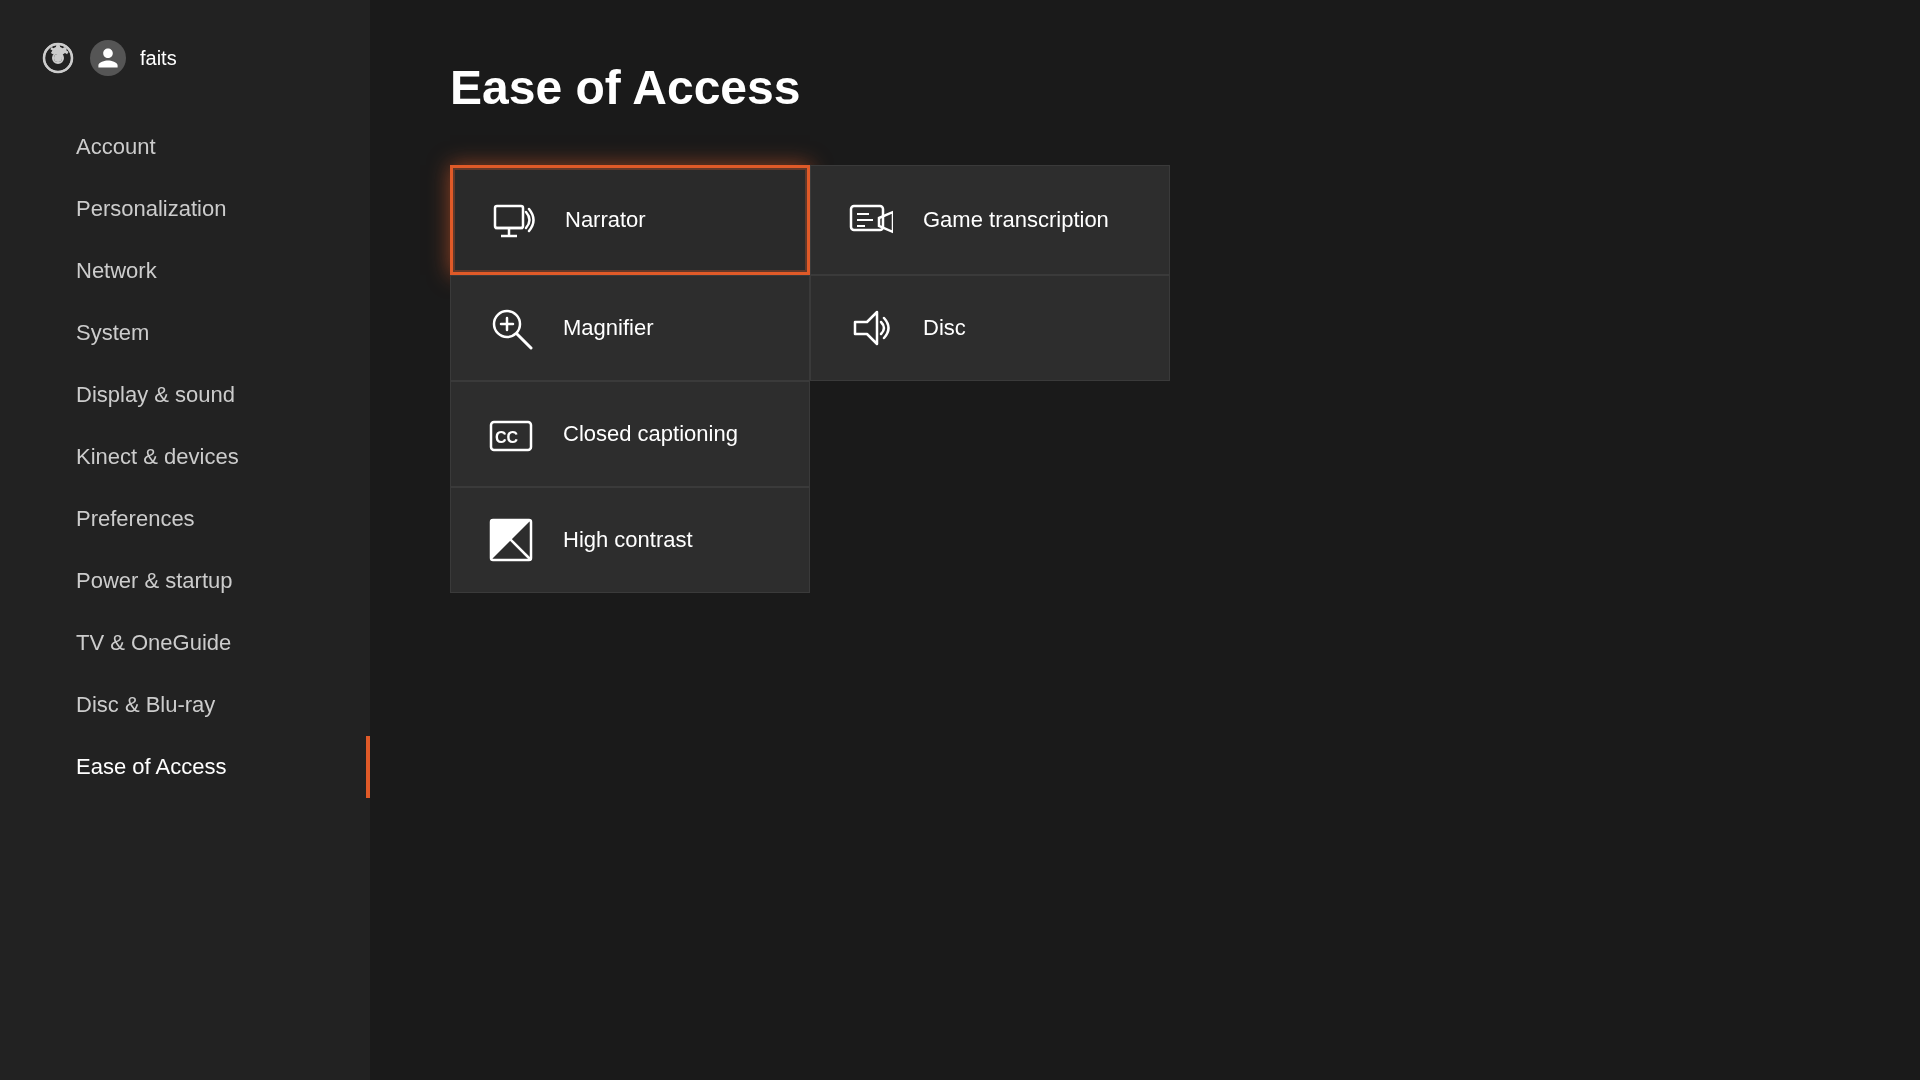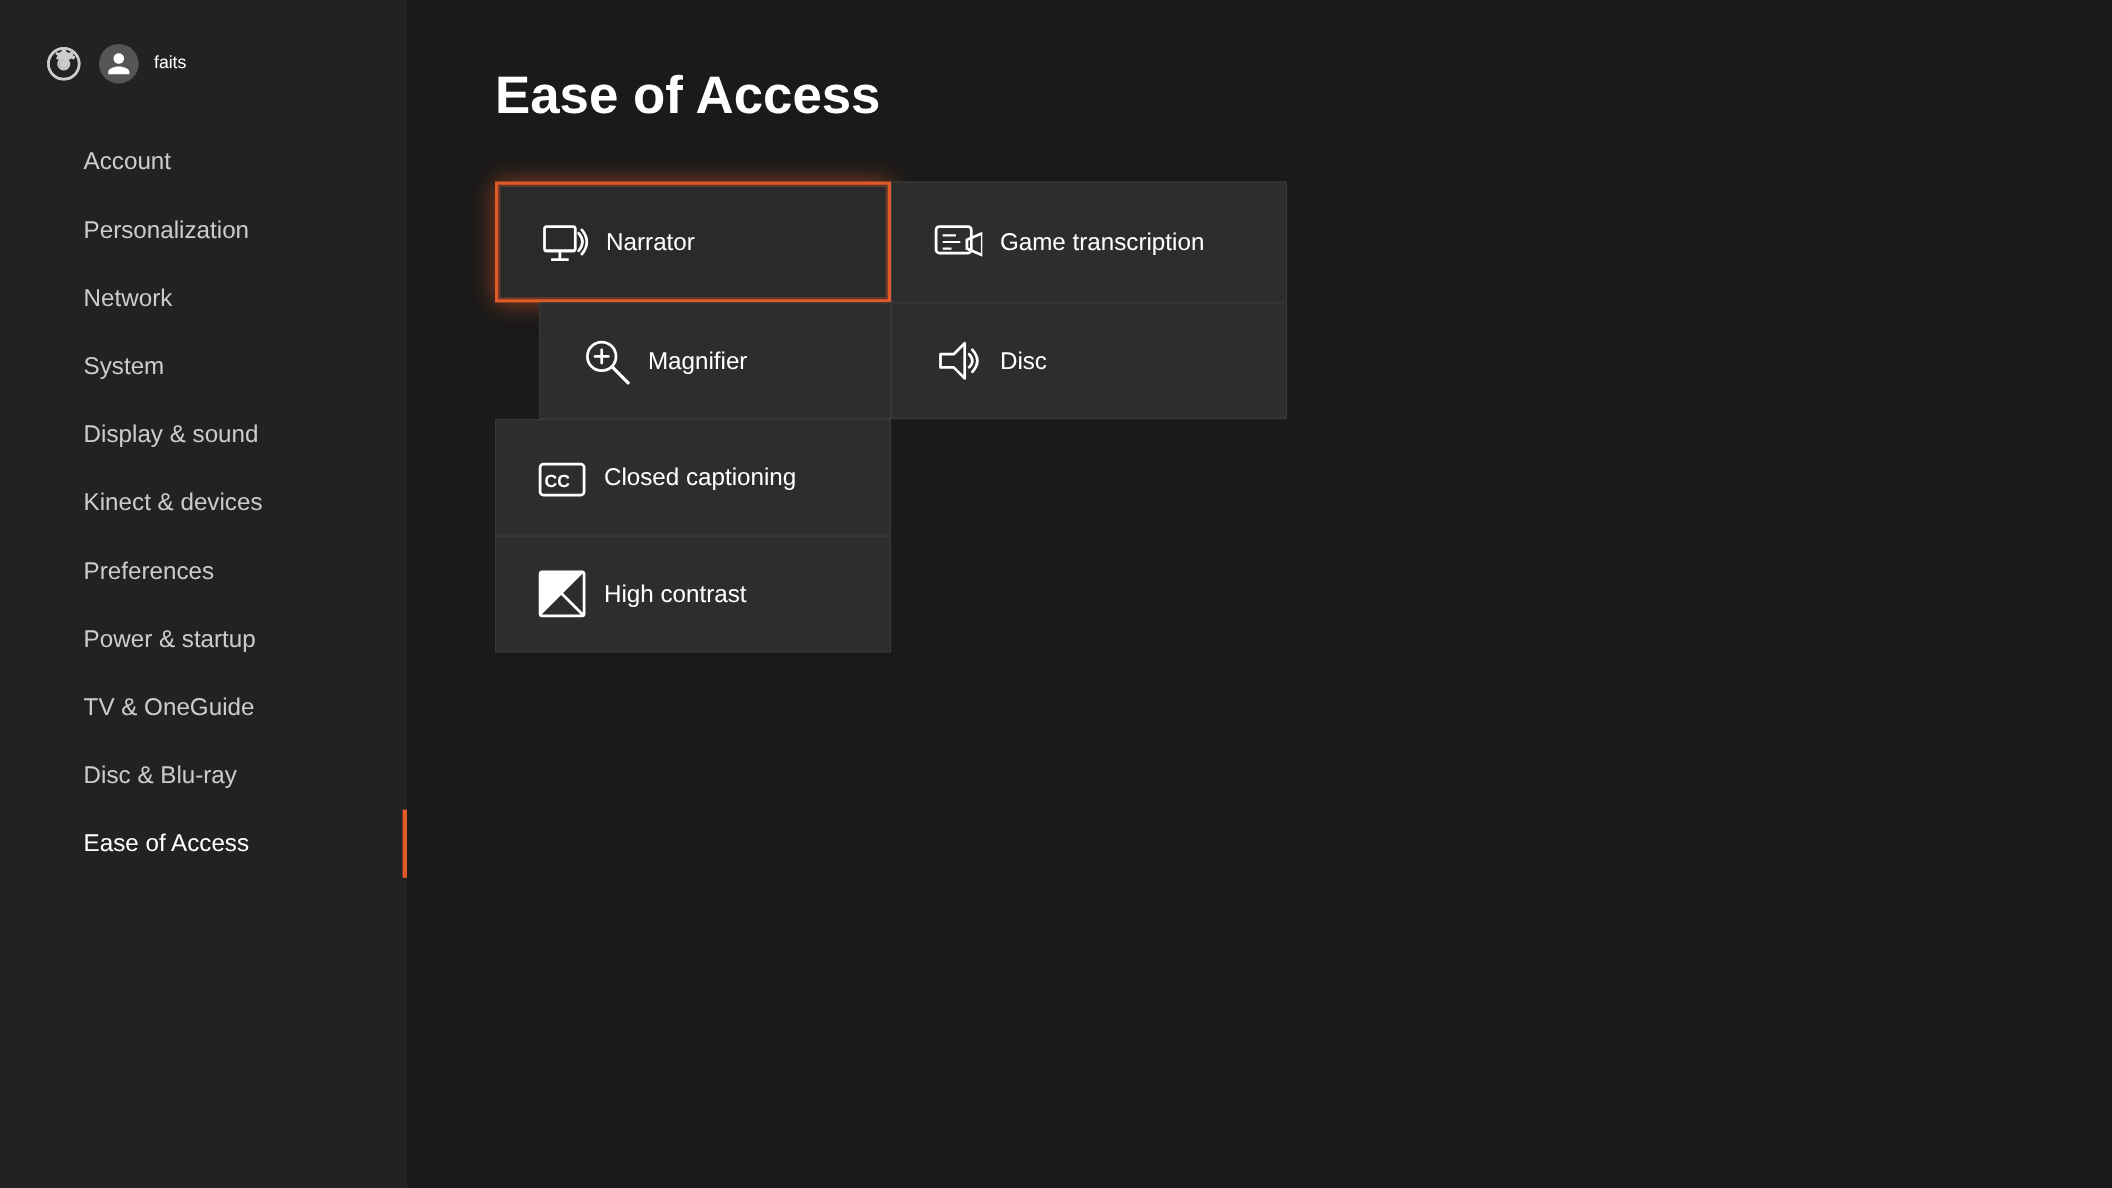--- a/index.html
+++ b/index.html
@@ -48,21 +48,21 @@
       border-radius: 50%;
       background-color: #555555;
       display: flex;
       align-items: center;
       justify-content: center;
       font-size: 16px;
       color: #ffffff;
     }
 
     .username {
-      font-size: 16px;
+      font-size: 20px;
       color: #ffffff;
       font-weight: 400;
     }
 
     .sidebar-nav {
       display: flex;
       flex-direction: column;
       flex: 1;
     }
 
@@ -110,21 +110,21 @@
       grid-template-columns: 360px 360px;
       grid-template-rows: auto;
       gap: 0;
     }
 
     .option-card {
       background-color: #2d2d2d;
       border: 1px solid #3a3a3a;
       display: flex;
       align-items: center;
-      gap: 10px;
+      gap: 24px;
       padding: 30px 32px;
       cursor: pointer;
       transition: background 0.1s;
       min-height: 100px;
     }
 
     .option-card.selected {
       background-color: #2a2a2a;
       border: 3px solid #e05a28;
       box-shadow: 0 0 20px rgba(224, 90, 40, 0.6), inset 0 0 0 2px rgba(224, 90, 40, 0.3);
@@ -209,21 +209,21 @@
           <svg width="44" height="44" viewBox="0 0 44 44" xmlns="http://www.w3.org/2000/svg">
       <rect x="2" y="8" width="32" height="24" rx="3" fill="none" stroke="white" stroke-width="2.5"></rect>
       <line x1="8" y1="16" x2="20" y2="16" stroke="white" stroke-width="2"></line>
       <line x1="8" y1="22" x2="24" y2="22" stroke="white" stroke-width="2"></line>
       <line x1="8" y1="28" x2="16" y2="28" stroke="white" stroke-width="2"></line>
       <path d="M30 20 L44 14 L44 34 L30 28 Z" fill="none" stroke="white" stroke-width="2.5"></path>
     </svg>
         </span>
         <span class="label">Game transcription</span>
       </div>
-      <div class="option-card" style="grid-area: 2 / 1; margin-left: 40px;">
+      <div class="option-card" style="grid-area: 2 / 1;">
         <span class="icon">
           <svg width="44" height="44" viewBox="0 0 44 44" xmlns="http://www.w3.org/2000/svg">
       <circle cx="18" cy="18" r="13" fill="none" stroke="white" stroke-width="2.5"></circle>
       <line x1="28" y1="28" x2="42" y2="42" stroke="white" stroke-width="3" stroke-linecap="round"></line>
       <line x1="12" y1="18" x2="24" y2="18" stroke="white" stroke-width="2.5" stroke-linecap="round"></line>
       <line x1="18" y1="12" x2="18" y2="24" stroke="white" stroke-width="2.5" stroke-linecap="round"></line>
     </svg>
         </span>
         <span class="label">Magnifier</span>
       </div>

